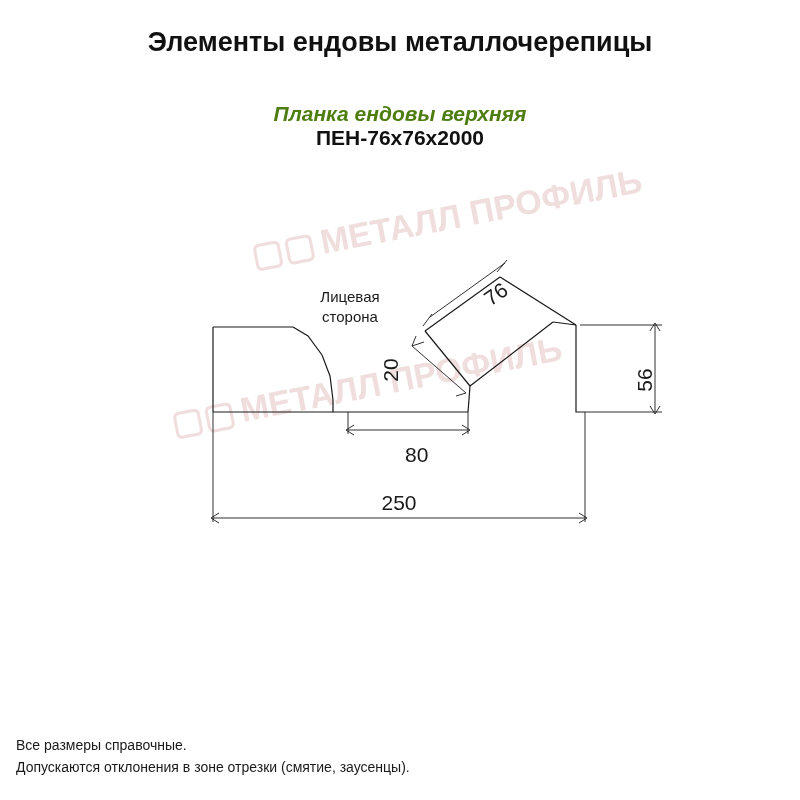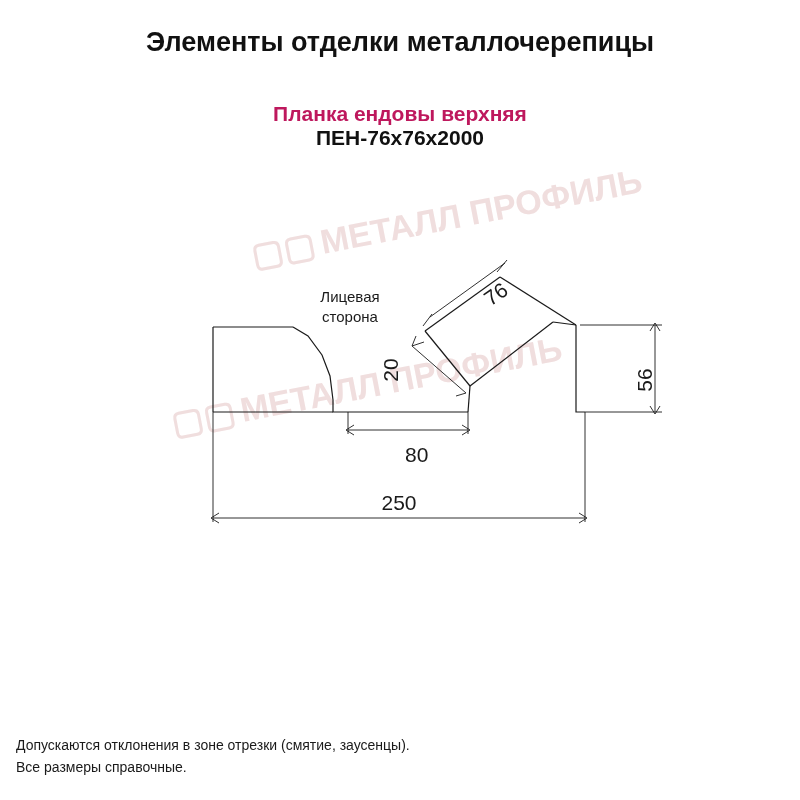--- a/index.html
+++ b/index.html
@@ -31,21 +31,22 @@
     font-size: 27px;
     font-weight: bold;
     letter-spacing: 0px;
     line-height: 32px;
     color: #111111;
   }
   .sub-title {
     font-size: 21px;
     font-weight: bold;
     margin-top: 44px;
-    color: #be185d;
+    color: #4d7c0f;
+    font-style: italic;
   }
   .code-title {
     font-size: 21px;
     font-weight: bold;
     color: #111111;
   }
   .drawing {
     position: absolute;
     top: 190px;
     left: 0;
@@ -100,21 +101,21 @@
     fill: #1a1a1a;
     font-family: "Liberation Sans", sans-serif;
   }
 </style>
 </head>
 <body>
 
 <div class="page">
 
   <div class="title-block">
-    <div class="main-title">Элементы отделки металлочерепицы</div>
+    <div class="main-title">Элементы ендовы металлочерепицы</div>
     <div class="sub-title">Планка ендовы верхняя</div>
     <div class="code-title">ПЕН-76х76х2000</div>
   </div>
 
   <div class="wm wm1">
     <span class="wm-logo">▢▢</span><span>МЕТАЛЛ ПРОФИЛЬ</span>
   </div>
   <div class="wm wm2">
     <span class="wm-logo">▢▢</span><span>МЕТАЛЛ ПРОФИЛЬ</span>
   </div>
@@ -198,17 +199,17 @@
       <text class="dim-text" x="399" y="320" text-anchor="middle">250</text>
 
       <g>
         <text class="label-face" x="350" y="112" text-anchor="middle">Лицевая</text>
         <text class="label-face" x="350" y="132" text-anchor="middle">сторона</text>
       </g>
     </svg>
   </div>
 
   <div class="footer">
+    <div>Все размеры справочные.</div>
     <div>Допускаются отклонения в зоне отрезки (смятие, заусенцы).</div>
-    <div>Все размеры справочные.</div>
   </div>
 
 </div>
 
 </body></html>

